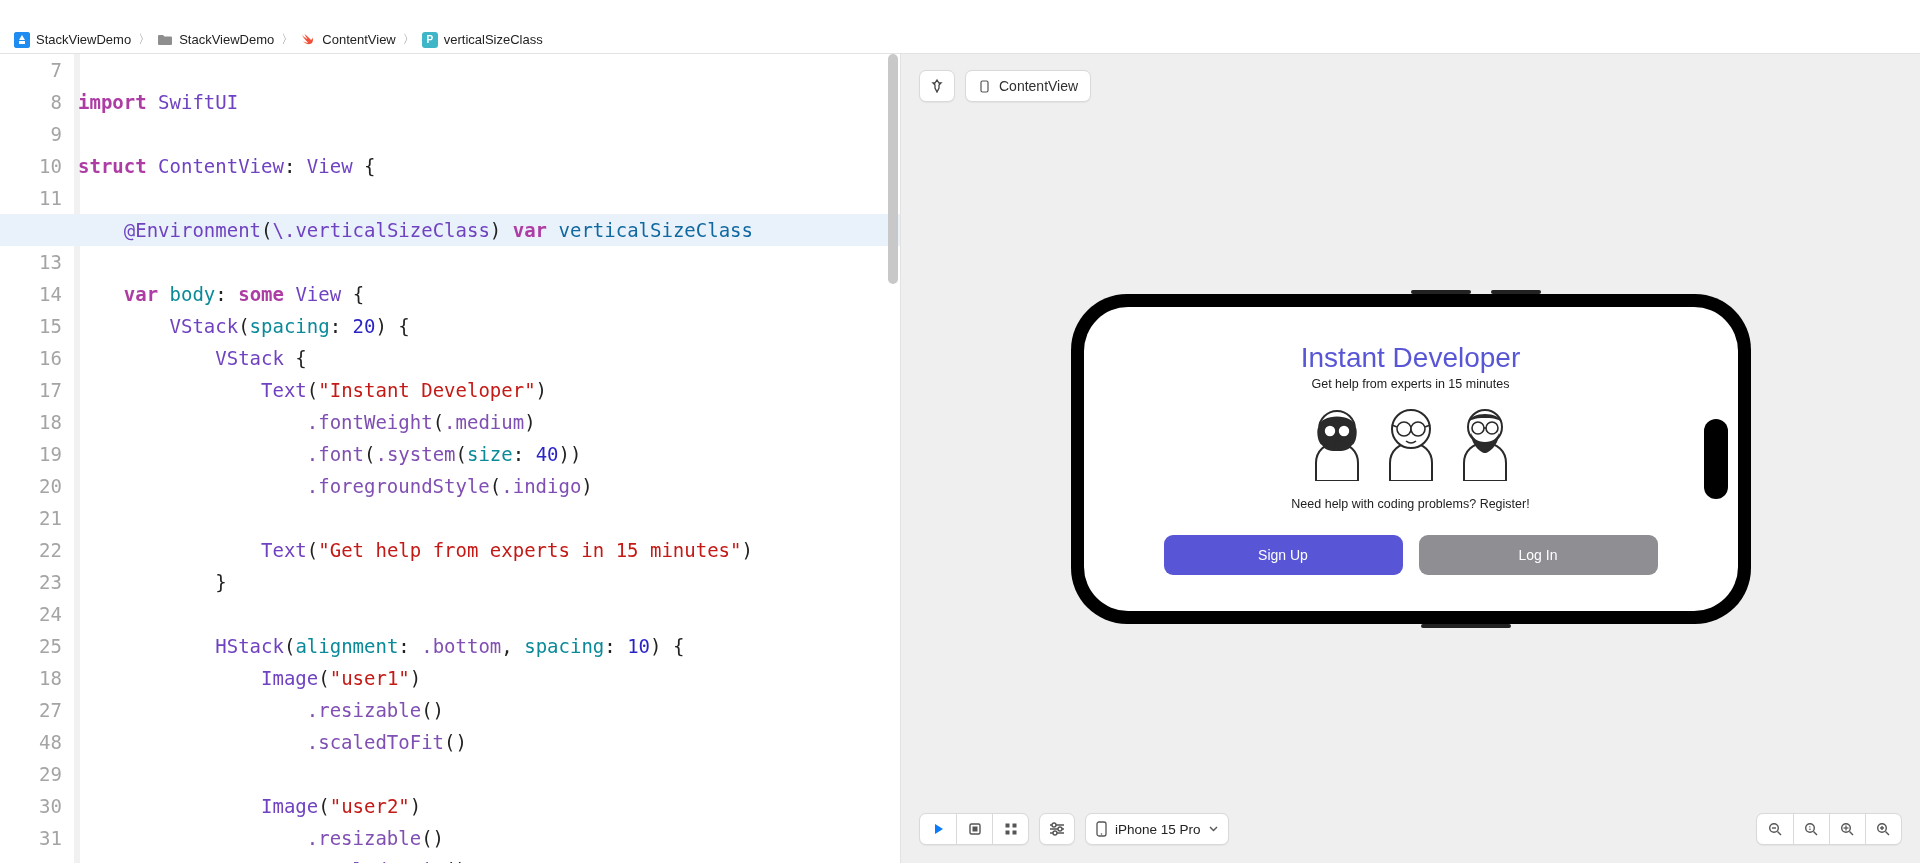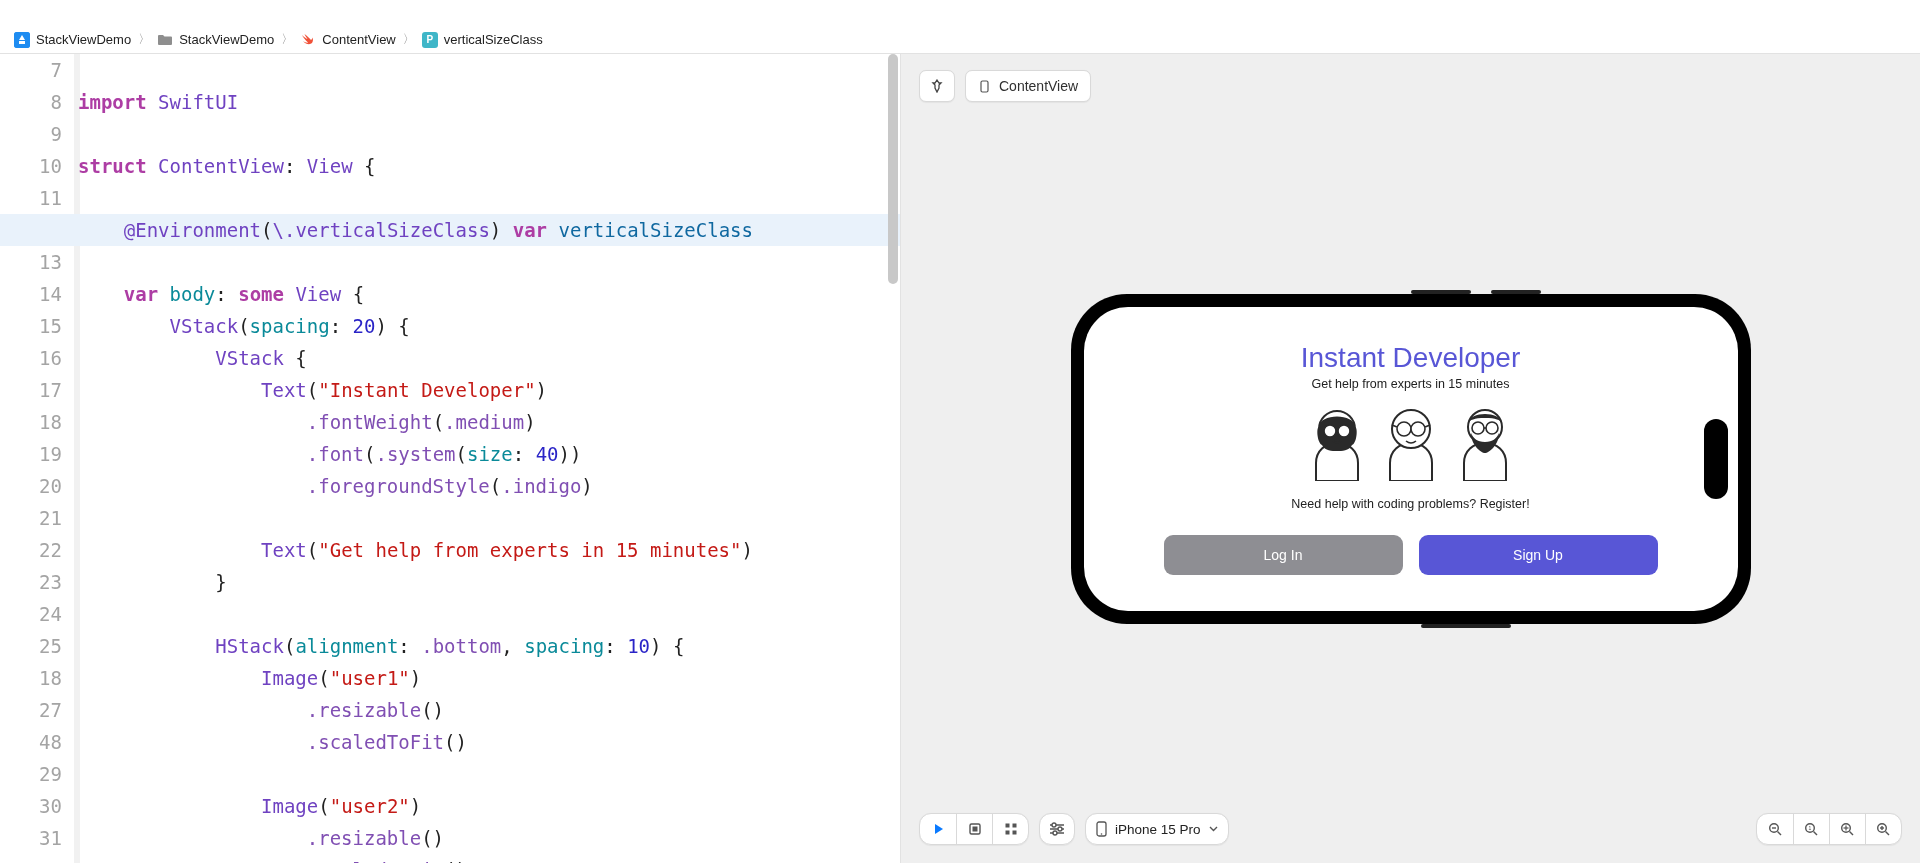--- a/index.html
+++ b/index.html
@@ -79,21 +79,21 @@
   .avatars { display:flex; gap:12px; margin-top:12px; align-items:flex-end; }
   .subtitle2 { font-size:12.5px; color:#222; margin-top:16px; }
   .btns { display:flex; gap:16px; margin-top:24px; width:100%; padding:0 30px; }
   .btn { flex:1; height:40px; border-radius:9px; display:flex; align-items:center; justify-content:center; color:#fff; font-size:14px; }
   .btn.primary { background:var(--indigo); }
   .btn.secondary { background:var(--gray-button); }
 
   
   .bbar { position:absolute; bottom:18px; left:18px; right:18px; display:flex; align-items:center; justify-content:space-between; }
   .bgroup { display:flex; gap:10px; }
-  .rounded { background:#fff; border:1px solid var(--border); border-radius:12px; height:32px; display:flex; align-items:center; box-shadow:0 0.5px 1px rgba(0,0,0,.05); }
+  .rounded { background:#fff; border:1px solid var(--border); border-radius:7px; height:32px; display:flex; align-items:center; box-shadow:0 0.5px 1px rgba(0,0,0,.05); }
   .seg { width:36px; height:100%; display:flex; align-items:center; justify-content:center; }
   .seg + .seg { border-left:1px solid var(--border); }
   .devchip { padding:0 10px; gap:8px; font-size:13.5px; }
 
   svg.avatar { width:62px; height:78px; }
 </style>
 </head>
 <body>
 
 <div class="bc">
@@ -219,22 +219,22 @@
               <circle cx="31" cy="24" r="17" fill="#fff" stroke="#2a2a2a" stroke-width="2"></circle>
               <path d="M14 20c2-12 32-12 34 0-2-3-6-5-17-5s-15 2-17 5z" fill="#2a2a2a"></path>
               <path d="M17 30c0 12 10 20 14 20s14-8 14-20c-2 5-6 9-14 9s-12-4-14-9z" fill="#2a2a2a"></path>
               <circle cx="24" cy="25" r="6" fill="#fff" stroke="#2a2a2a" stroke-width="1.6"></circle>
               <circle cx="38" cy="25" r="6" fill="#fff" stroke="#2a2a2a" stroke-width="1.6"></circle>
               <line x1="30" y1="25" x2="32" y2="25" stroke="#2a2a2a" stroke-width="1.6"></line>
             </svg>
           </div>
           <div class="subtitle2">Need help with coding problems? Register!</div>
           <div class="btns">
+            <div class="btn primary">Sign Up</div>
             <div class="btn secondary">Log In</div>
-            <div class="btn primary">Sign Up</div>
           </div>
         </div>
       </div>
     </div>
 
     <div class="bbar">
       <div class="bgroup">
         <div class="rounded">
           <div class="seg">
               <svg width="14" height="14" viewBox="0 0 14 14">

